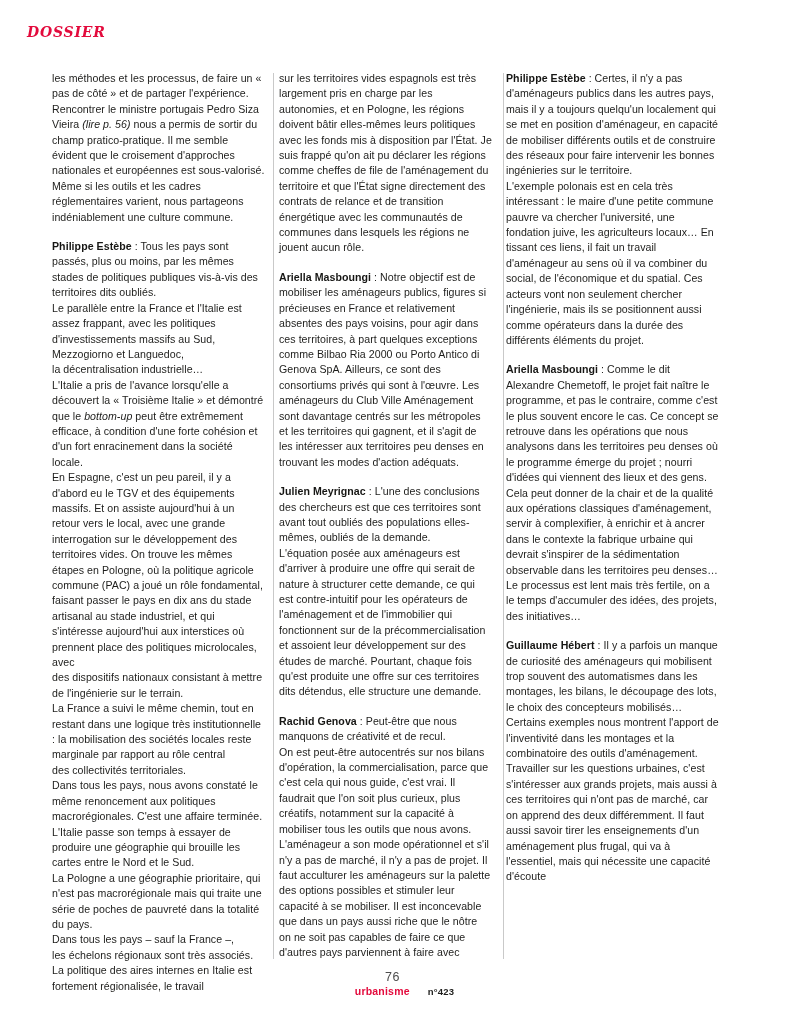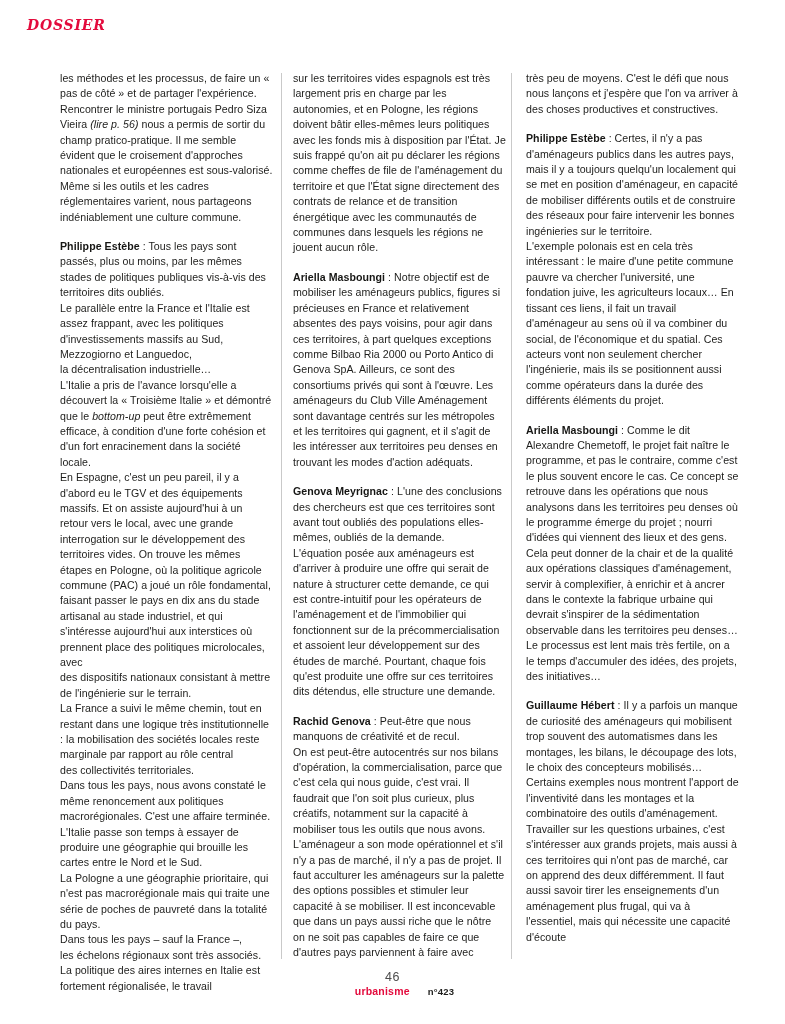--- a/index.html
+++ b/index.html
@@ -11,24 +11,24 @@
     font-family:"Liberation Sans", sans-serif;
     overflow:hidden;
   }
   .kicker{
     position:absolute;top:17px;left:27px;
     font-family:"DejaVu Serif", serif;
     font-style:italic;font-weight:bold;
     font-size:14px;letter-spacing:0.8px;
   }
   .columns{
-    position:absolute;left:60px;top:71px;width:673px;height:892px;
+    position:absolute;left:52px;top:71px;width:673px;height:892px;
     display:grid;
     grid-template-columns:213px 213px 213px;
-    column-gap:20px;
+    column-gap:14px;
     align-items:start;
   }
   .col{min-width:0;}
   .divider{
     position:absolute;top:2px;height:886px;width:1px;
     background:#c9c9c9;
   }
   .divider.d1{left:221px;}
   .divider.d2{left:451px;}
   .para{
@@ -52,21 +52,21 @@
     margin-bottom:1px;
   }
   .mag{font-size:10.5px;font-weight:bold;letter-spacing:0.2px;}
   .magissue{color:#1d1d1b;margin-left:18px;font-size:9.5px;}
 </style>
 </head>
 <body>
 
 <div class="page">
 
-  <div class="kicker" style="color: rgb(227, 10, 60);">DOSSIER</div>
+  <div class="kicker" style="color: rgb(227, 10, 60); margin-top: 7px;">DOSSIER</div>
 
   <div class="columns">
     <div class="col">
         <p class="para"><span>les méthodes et les processus, de faire un « pas de côté » et de partager l'expérience. Rencontrer le ministre portugais Pedro Siza Vieira </span><em>(lire p. 56)</em><span> nous a permis de sortir du champ pratico-pratique. Il me semble évident que le croisement d'approches nationales et européennes est sous-valorisé.
 Même si les outils et les cadres réglementaires varient, nous partageons indéniablement une culture commune.</span></p>
         <p class="para"><strong class="speaker">Philippe Estèbe</strong><span> : Tous les pays sont passés, plus ou moins, par les mêmes stades de politiques publiques vis-à-vis des territoires dits oubliés.
 Le parallèle entre la France et l'Italie est assez frappant, avec les politiques d'investissements massifs au Sud, Mezzogiorno et Languedoc,
 la décentralisation industrielle…
 L'Italie a pris de l'avance lorsqu'elle a découvert la « Troisième Italie » et démontré que le </span><em>bottom-up</em><span> peut être extrêmement efficace, à condition d'une forte cohésion et d'un fort enracinement dans la société locale.
 En Espagne, c'est un peu pareil, il y a d'abord eu le TGV et des équipements massifs. Et on assiste aujourd'hui à un retour vers le local, avec une grande interrogation sur le développement des territoires vides. On trouve les mêmes étapes en Pologne, où la politique agricole commune (PAC) a joué un rôle fondamental, faisant passer le pays en dix ans du stade artisanal au stade industriel, et qui s'intéresse aujourd'hui aux interstices où prennent place des politiques microlocales, avec
@@ -75,36 +75,35 @@
 des collectivités territoriales.
 Dans tous les pays, nous avons constaté le même renoncement aux politiques macrorégionales. C'est une affaire terminée. L'Italie passe son temps à essayer de produire une géographie qui brouille les cartes entre le Nord et le Sud.
 La Pologne a une géographie prioritaire, qui n'est pas macrorégionale mais qui traite une série de poches de pauvreté dans la totalité du pays.
 Dans tous les pays – sauf la France –,
 les échelons régionaux sont très associés.
 La politique des aires internes en Italie est fortement régionalisée, le travail</span></p>
       </div>
     <div class="col">
         <p class="para"><span>sur les territoires vides espagnols est très largement pris en charge par les autonomies, et en Pologne, les régions doivent bâtir elles-mêmes leurs politiques avec les fonds mis à disposition par l'État. Je suis frappé qu'on ait pu déclarer les régions comme cheffes de file de l'aménagement du territoire et que l'État signe directement des contrats de relance et de transition énergétique avec les communautés de communes dans lesquels les régions ne jouent aucun rôle.</span></p>
         <p class="para"><strong class="speaker">Ariella Masboungi</strong><span> : Notre objectif est de mobiliser les aménageurs publics, figures si précieuses en France et relativement absentes des pays voisins, pour agir dans ces territoires, à part quelques exceptions comme Bilbao Ria 2000 ou Porto Antico di Genova SpA. Ailleurs, ce sont des consortiums privés qui sont à l'œuvre. Les aménageurs du Club Ville Aménagement sont davantage centrés sur les métropoles et les territoires qui gagnent, et il s'agit de les intéresser aux territoires peu denses en trouvant les modes d'action adéquats.</span></p>
-        <p class="para"><strong class="speaker">Genova Meyrignac</strong><span> : L'une des conclusions des chercheurs est que ces territoires sont avant tout oubliés des populations elles-mêmes, oubliés de la demande.
+        <p class="para"><strong class="speaker">Julien Meyrignac</strong><span> : L'une des conclusions des chercheurs est que ces territoires sont avant tout oubliés des populations elles-mêmes, oubliés de la demande.
 L'équation posée aux aménageurs est d'arriver à produire une offre qui serait de nature à structurer cette demande, ce qui est contre-intuitif pour les opérateurs de l'aménagement et de l'immobilier qui fonctionnent sur de la précommercialisation et assoient leur développement sur des études de marché. Pourtant, chaque fois qu'est produite une offre sur ces territoires dits détendus, elle structure une demande.</span></p>
         <p class="para"><strong class="speaker">Rachid Genova</strong><span> : Peut-être que nous manquons de créativité et de recul.
 On est peut-être autocentrés sur nos bilans d'opération, la commercialisation, parce que c'est cela qui nous guide, c'est vrai. Il faudrait que l'on soit plus curieux, plus créatifs, notamment sur la capacité à mobiliser tous les outils que nous avons. L'aménageur a son mode opérationnel et s'il n'y a pas de marché, il n'y a pas de projet. Il faut acculturer les aménageurs sur la palette des options possibles et stimuler leur capacité à se mobiliser. Il est inconcevable que dans un pays aussi riche que le nôtre on ne soit pas capables de faire ce que d'autres pays parviennent à faire avec</span></p>
       </div>
     <div class="col">
-        <p class="para"><span>très peu de moyens. C'est le défi que nous nous lançons et j'espère que l'on va arriver à des choses productives et constructives.</span></p>
         <p class="para"><strong class="speaker">Philippe Estèbe</strong><span> : Certes, il n'y a pas d'aménageurs publics dans les autres pays, mais il y a toujours quelqu'un localement qui se met en position d'aménageur, en capacité de mobiliser différents outils et de construire des réseaux pour faire intervenir les bonnes ingénieries sur le territoire.
 L'exemple polonais est en cela très intéressant : le maire d'une petite commune pauvre va chercher l'université, une fondation juive, les agriculteurs locaux… En tissant ces liens, il fait un travail d'aménageur au sens où il va combiner du social, de l'économique et du spatial. Ces acteurs vont non seulement chercher l'ingénierie, mais ils se positionnent aussi comme opérateurs dans la durée des différents éléments du projet.</span></p>
         <p class="para"><strong class="speaker">Ariella Masboungi</strong><span> : Comme le dit Alexandre Chemetoff, le projet fait naître le programme, et pas le contraire, comme c'est le plus souvent encore le cas. Ce concept se retrouve dans les opérations que nous analysons dans les territoires peu denses où le programme émerge du projet ; nourri d'idées qui viennent des lieux et des gens. Cela peut donner de la chair et de la qualité aux opérations classiques d'aménagement, servir à complexifier, à enrichir et à ancrer dans le contexte la fabrique urbaine qui devrait s'inspirer de la sédimentation observable dans les territoires peu denses… Le processus est lent mais très fertile, on a le temps d'accumuler des idées, des projets, des initiatives…</span></p>
         <p class="para"><strong class="speaker">Guillaume Hébert</strong><span> : Il y a parfois un manque de curiosité des aménageurs qui mobilisent trop souvent des automatismes dans les montages, les bilans, le découpage des lots, le choix des concepteurs mobilisés… Certains exemples nous montrent l'apport de l'inventivité dans les montages et la combinatoire des outils d'aménagement. Travailler sur les questions urbaines, c'est s'intéresser aux grands projets, mais aussi à ces territoires qui n'ont pas de marché, car on apprend des deux différemment. Il faut aussi savoir tirer les enseignements d'un aménagement plus frugal, qui va à l'essentiel, mais qui nécessite une capacité d'écoute</span></p>
       </div>
     <div class="divider d1"></div>
     <div class="divider d2"></div>
   </div>
 
   <div class="footer">
-    <div class="pagenum">46</div>
+    <div class="pagenum">76</div>
     <div class="mag">
       <span class="magname" style="color: rgb(227, 10, 60); margin-left: 24px;">urbanisme</span><span class="magissue">n°423</span>
     </div>
   </div>
 
 </div>
 
 </body></html>

